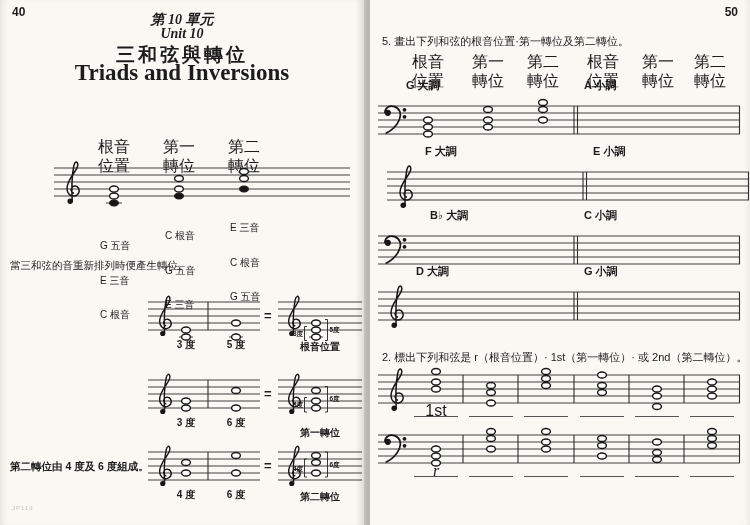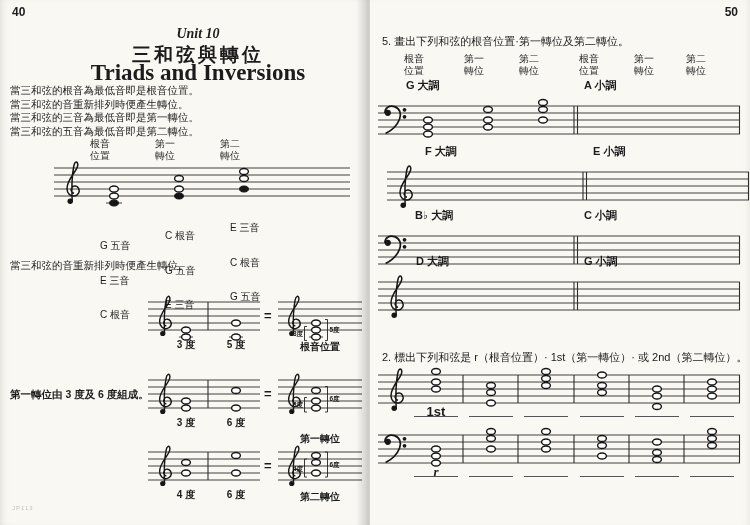--- a/index.html
+++ b/index.html
@@ -3,43 +3,43 @@
 <meta charset="utf-8">
 <style>
   html,body{margin:0;padding:0;}
   body{
     width:750px;height:525px;position:relative;overflow:hidden;
     background:#dddbd5;
     font-family:"Liberation Sans","DejaVu Sans",sans-serif;
     color:#1c1c1c;
   }
   .page{position:absolute;top:0;bottom:0;background:#f9f8f3;}
-  .page-left{left:0;width:364px;box-shadow:inset 6px 0 10px -6px rgba(0,0,0,.15);padding-left:32px;}
+  .page-left{left:0;width:364px;box-shadow:inset 6px 0 10px -6px rgba(0,0,0,.15);}
   .page-right{left:370px;width:380px;box-shadow:inset -5px 0 8px -6px rgba(0,0,0,.12);}
   .gutter{position:absolute;left:356px;width:22px;top:0;bottom:0;
     background:linear-gradient(to right,rgba(0,0,0,0),rgba(0,0,0,.12) 40%,rgba(0,0,0,.18) 55%,rgba(0,0,0,0));}
   .abs{position:absolute;}
   .pagenum{font-weight:bold;font-size:12px;}
   .center{left:0;right:0;text-align:center;}
   .serif{font-family:"Liberation Serif","DejaVu Serif",serif;}
   .unit-line{font-style:italic;font-weight:bold;font-size:14px;}
   .title-cn{font-size:19px;font-weight:bold;letter-spacing:3px;}
   .title-en{font-size:23px;font-weight:bold;}
   .intro{font-size:10.5px;line-height:1.3;font-weight:500;}
-  .colhead{width:48px;font-size:10px;line-height:1.18;font-weight:500;}
+  .colhead{width:48px;text-align:center;font-size:16px;line-height:1.18;font-weight:500;}
   .notelbl{font-size:10px;line-height:11.5px;font-weight:500;white-space:pre;}
   .bodyline{font-size:10.5px;font-weight:500;}
   .rowtext{font-size:10.5px;font-weight:600;}
   .intlbl{width:40px;text-align:center;font-size:10px;font-weight:bold;}
   .equals{font-size:13px;font-weight:bold;}
   .caption{width:88px;text-align:center;font-size:10px;font-weight:bold;}
   .keylbl{font-size:11px;font-weight:bold;}
   .prompt{font-size:11px;font-weight:500;}
   .blank{position:absolute;width:44px;height:15px;border-bottom:1.5px solid #555;text-align:center;}
-  .blank .ans{font-size:13px;font-weight:bold;position:relative;top:1px;}
+  .blank .ans{font-size:16px;font-weight:normal;position:relative;top:1px;}
   .ans-italic{font-family:"Liberation Serif","DejaVu Serif",serif;font-style:italic;}
   .footcode{font-size:6px;color:#c3c1bb;letter-spacing:1px;}
   .sl{stroke:#2e2e2e;stroke-width:0.9;fill:none;}
   .bar{stroke:#2e2e2e;stroke-width:1.1;fill:none;}
   .brk{stroke:#222;stroke-width:0.9;fill:none;}
   .brktxt{font-size:6.5px;font-weight:bold;fill:#1c1c1c;font-family:"Liberation Sans","DejaVu Sans",sans-serif;}
   svg{overflow:visible;}
 </style>
 </head>
 <body>
@@ -57,30 +57,25 @@
       <circle cx="21.5" cy="10.8" r="1.9" fill="#161616"></circle>
     </g>
     <ellipse id="nh-open" cx="0" cy="0" rx="4.4" ry="3" fill="#fdfdfb" stroke="#161616" stroke-width="1.4"></ellipse>
     <ellipse id="nh-solid" cx="0" cy="0" rx="4.4" ry="3" fill="#161616" stroke="#161616" stroke-width="1"></ellipse>
   </defs>
 </svg>
 
 <div class="page page-left">
   <div class="abs pagenum" style="left:12px;top:5px">40</div>
 
+  <div class="abs center serif unit-line" style="top:11px">第 10 單元</div>
   <div class="abs center serif unit-line" style="top:26px">Unit 10</div>
   <div class="abs center title-cn" style="top:42px">三和弦與轉位</div>
   <div class="abs center serif title-en" style="top:60px">Triads and Inversions</div>
 
-  <div class="abs intro" style="left:10px;top:84px">
-    <div>當三和弦的根音為最低音即是根音位置。</div>
-    <div>當三和弦的音重新排列時便產生轉位。</div>
-    <div>當三和弦的三音為最低音即是第一轉位。</div>
-    <div>當三和弦的五音為最低音即是第二轉位。</div>
-  </div>
 
   <div class="abs colhead" style="left:90px;top:138px">
     <div>根音</div>
     <div>位置</div>
   </div>
   <div class="abs colhead" style="left:155px;top:138px">
     <div>第一</div>
     <div>轉位</div>
   </div>
   <div class="abs colhead" style="left:220px;top:138px">
@@ -163,21 +158,20 @@
         <path class="brk" d="M31 38.5H28.5V24.5H31"></path>
         <path class="brk" d="M49 38.5H51.5V17.5H49"></path>
         <text class="brktxt" x="27" y="34" text-anchor="end">3度</text>
         <text class="brktxt" x="53.5" y="30">5度</text>
       </g>
     </svg>
     <span class="abs caption" style="left:276px;top:54px">根音位置</span>
   </div>
 
   <div class="abs" style="left:0;top:364px;width:364px;height:80px">
-    <span class="abs rowtext" style="left:10px;top:24px">第一轉位由 3 度及 6 度組成。</span>
     <svg class="abs" style="left:146px;top:0" width="116" height="64">
       <g transform="translate(0,16)">
         <path class="sl" d="M2 0H114M2 7H114M2 14H114M2 21H114M2 28H114"></path>
         <use href="#gclef" xlink:href="#gclef" transform="translate(7,0) scale(0.95)"></use>
         <path class="bar" d="M62 0V28"></path>
         <g>
           <use href="#nh-open" xlink:href="#nh-open" x="40" y="28"></use>
           <use href="#nh-open" xlink:href="#nh-open" x="40" y="21"></use>
         </g>
         <g>
@@ -197,24 +191,25 @@
           <use href="#nh-open" xlink:href="#nh-open" x="40" y="28"></use>
           <use href="#nh-open" xlink:href="#nh-open" x="40" y="21"></use>
           <use href="#nh-open" xlink:href="#nh-open" x="40" y="10.5"></use>
         </g>
         <path class="brk" d="M31 32H28.5V17.5H31"></path>
         <path class="brk" d="M49 32H51.5V6.5H49"></path>
         <text class="brktxt" x="27" y="27" text-anchor="end">3度</text>
         <text class="brktxt" x="53.5" y="21">6度</text>
       </g>
     </svg>
-    <span class="abs caption" style="left:276px;top:68px">第一轉位</span>
+    <span class="abs caption" style="left:276px;top:62px">第一轉位</span>
   </div>
 
   <div class="abs" style="left:0;top:436px;width:364px;height:80px">
+    <span class="abs rowtext" style="left:10px;top:24px">第二轉位由 4 度及 6 度組成。</span>
     <svg class="abs" style="left:146px;top:0" width="116" height="64">
       <g transform="translate(0,16)">
         <path class="sl" d="M2 0H114M2 7H114M2 14H114M2 21H114M2 28H114"></path>
         <use href="#gclef" xlink:href="#gclef" transform="translate(7,0) scale(0.95)"></use>
         <path class="bar" d="M62 0V28"></path>
         <g>
           <use href="#nh-open" xlink:href="#nh-open" x="40" y="21"></use>
           <use href="#nh-open" xlink:href="#nh-open" x="40" y="10.5"></use>
         </g>
         <g>
@@ -314,33 +309,33 @@
       <g transform="translate(0,15)">
         <path class="sl" d="M0 0H362M0 7H362M0 14H362M0 21H362M0 28H362"></path>
         <use href="#gclef" xlink:href="#gclef" transform="translate(6,0)"></use>
         <path class="bar" d="M196 0V28M199.5 0V28"></path>
         <path class="bar" d="M361.5 0V28"></path>
       </g>
     </svg>
   </div>
 
   <div class="abs" style="left:0;top:208px;width:380px;height:70px">
-    <span class="abs keylbl" style="left:45px;top:0">B♭ 大調</span>
+    <span class="abs keylbl" style="left:60px;top:0">B♭ 大調</span>
     <span class="abs keylbl" style="left:214px;top:0">C 小調</span>
     <svg class="abs" style="left:8px;top:13px" width="364" height="58">
       <g transform="translate(0,15)">
         <path class="sl" d="M0 0H362M0 7H362M0 14H362M0 21H362M0 28H362"></path>
         <use href="#fclef" xlink:href="#fclef" transform="translate(5,0)"></use>
         <path class="bar" d="M196 0V28M199.5 0V28"></path>
         <path class="bar" d="M361.5 0V28"></path>
       </g>
     </svg>
   </div>
 
-  <div class="abs" style="left:0;top:254px;width:380px;height:70px">
+  <div class="abs" style="left:0;top:264px;width:380px;height:70px">
     <span class="abs keylbl" style="left:46px;top:0">D 大調</span>
     <span class="abs keylbl" style="left:214px;top:0">G 小調</span>
     <svg class="abs" style="left:8px;top:13px" width="364" height="58">
       <g transform="translate(0,15)">
         <path class="sl" d="M0 0H362M0 7H362M0 14H362M0 21H362M0 28H362"></path>
         <use href="#gclef" xlink:href="#gclef" transform="translate(6,0)"></use>
         <path class="bar" d="M196 0V28M199.5 0V28"></path>
         <path class="bar" d="M361.5 0V28"></path>
       </g>
     </svg>

